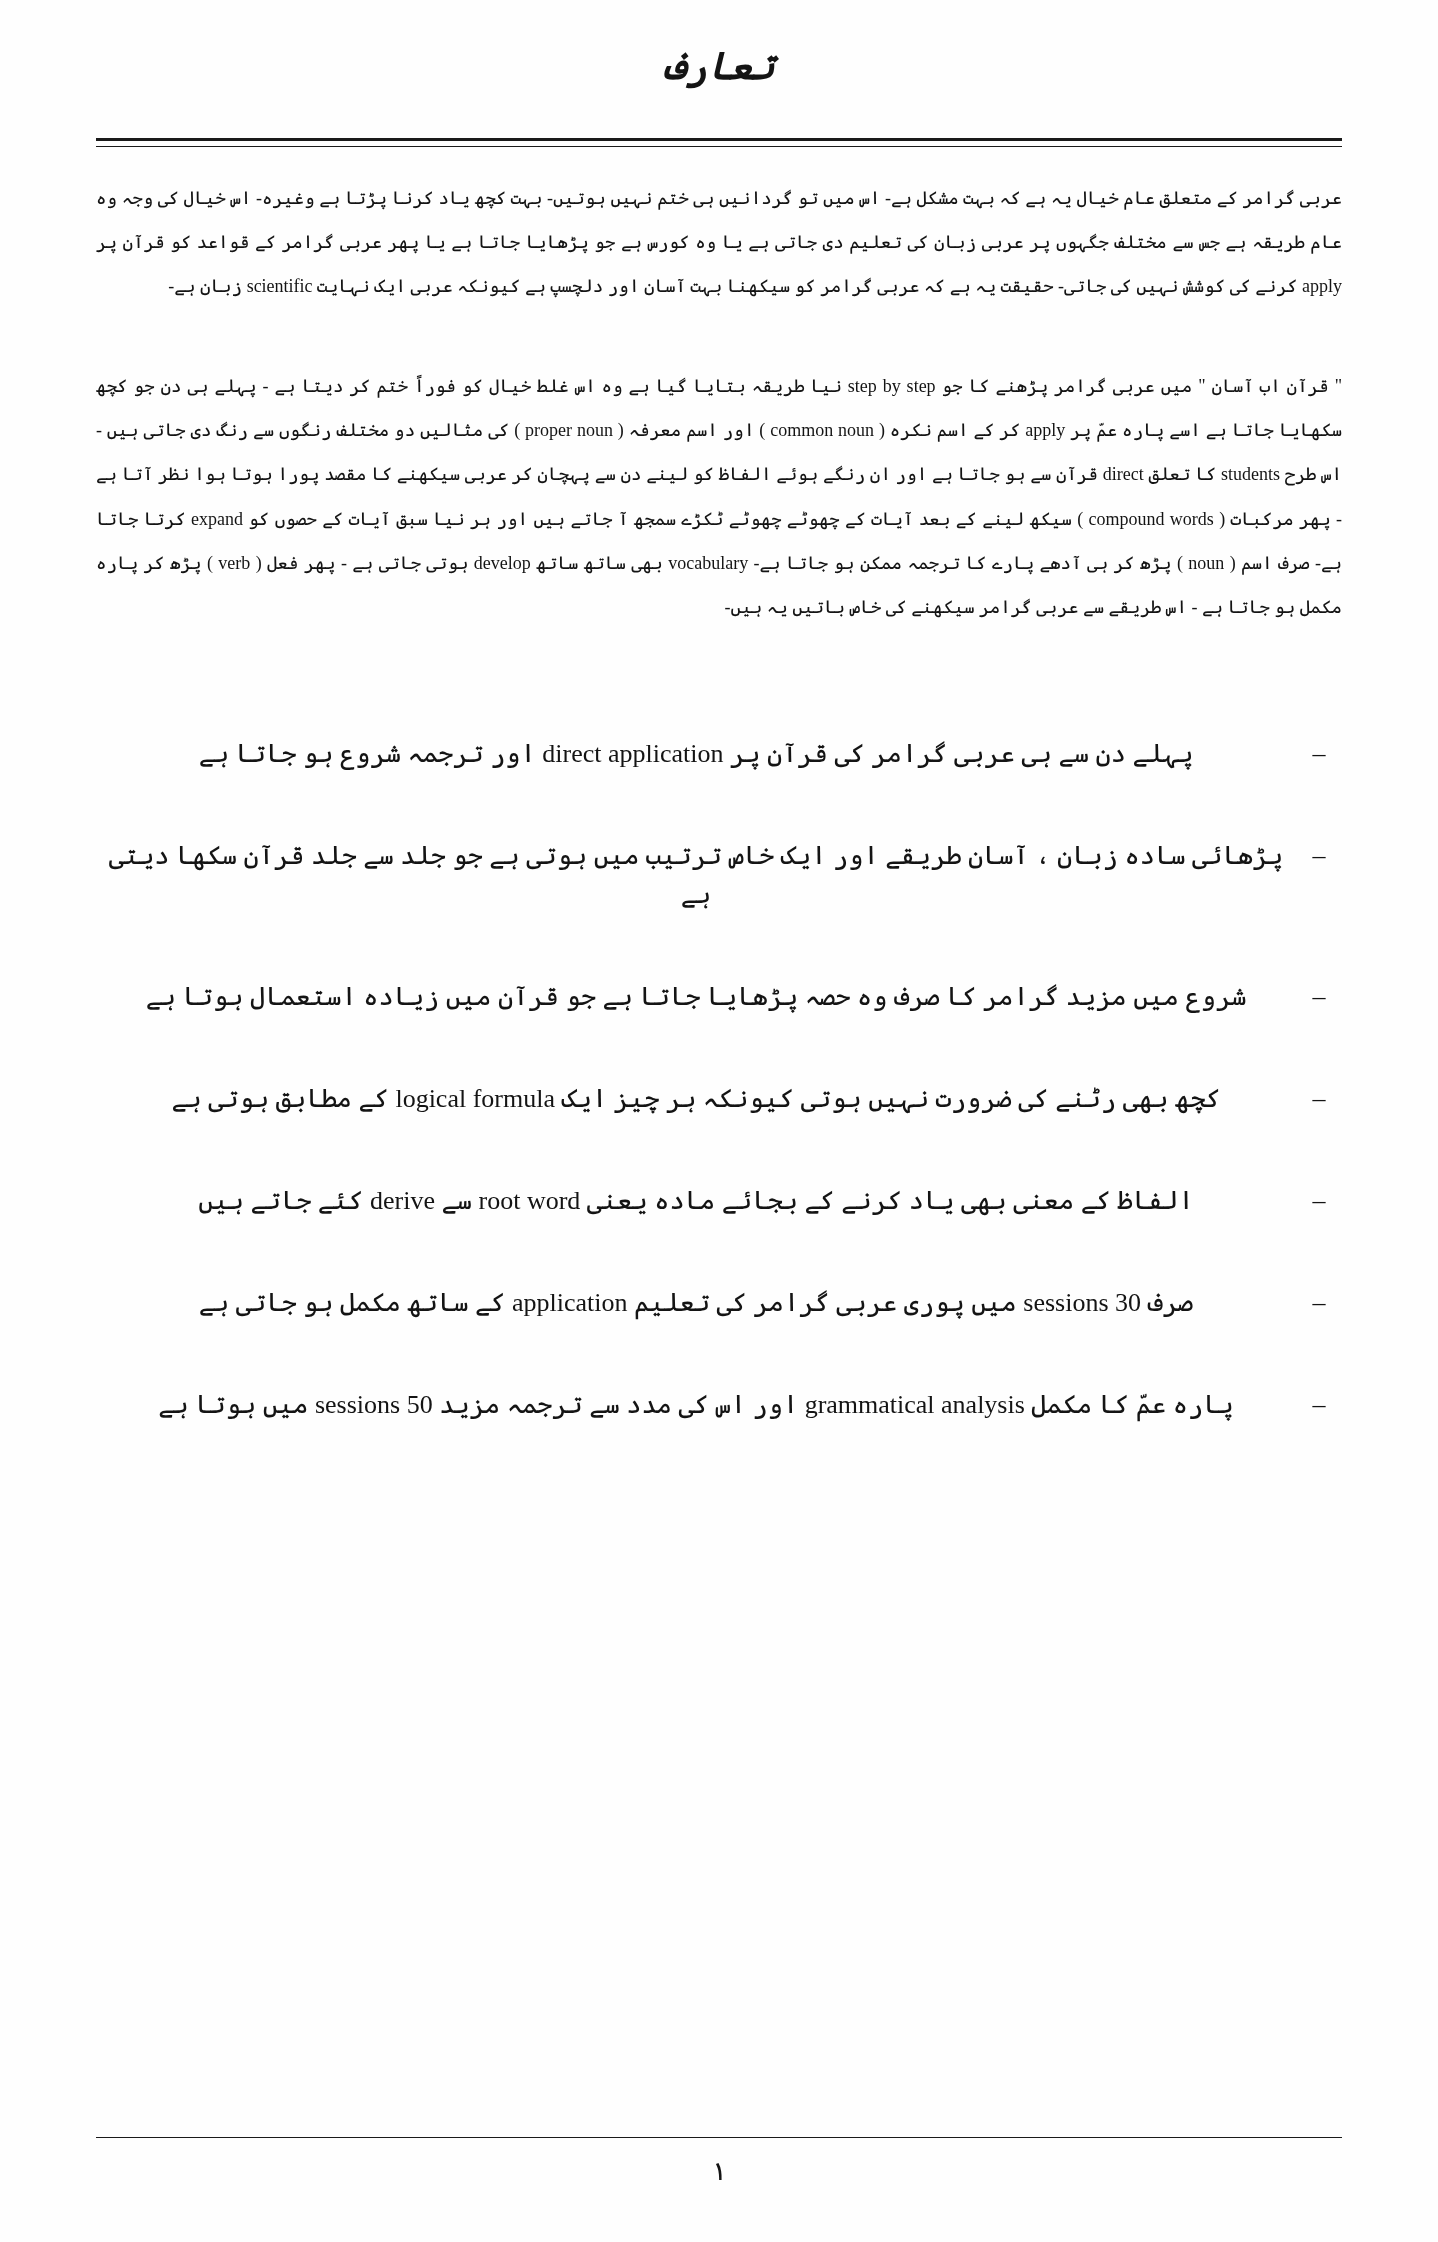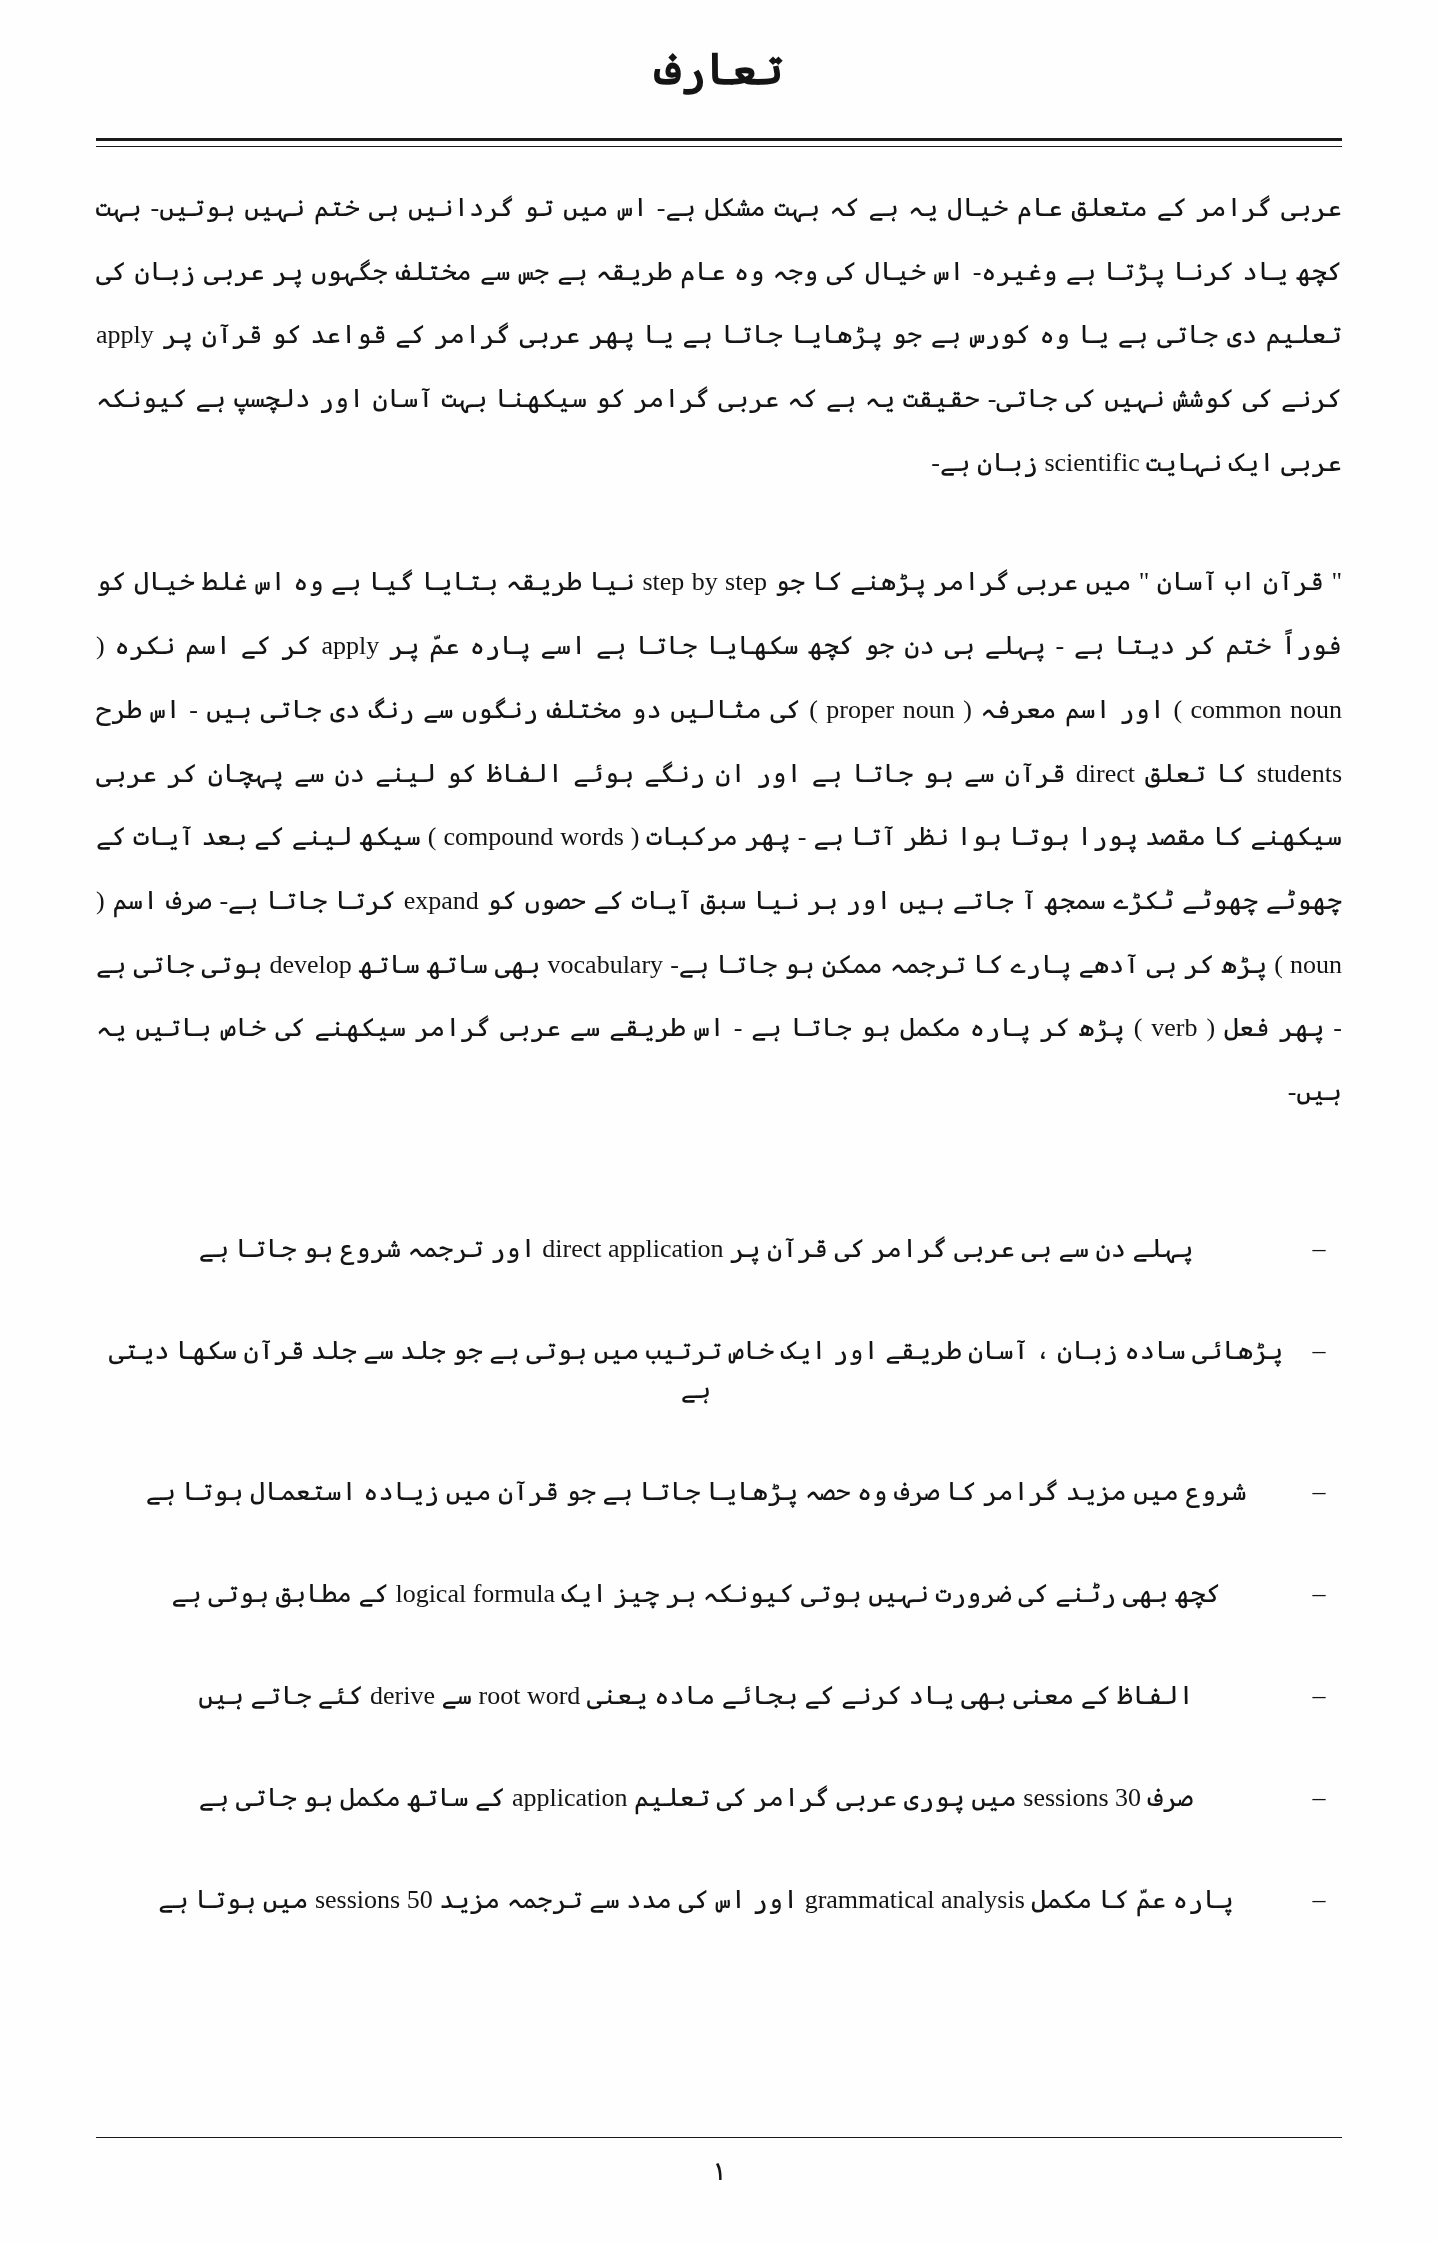--- a/index.html
+++ b/index.html
@@ -20,25 +20,26 @@
   }
   
   .doc-header {
     position: absolute;
     top: 44px;
     left: 0;
     right: 0;
     text-align: center;
   }
   .doc-header .title {
-    font-size: 44px;
+    font-size: 38px;
     line-height: 1.2;
     letter-spacing: 1px;
     font-weight: 600;
     direction: rtl;
+    font-style: italic;
   }
   .rule-top {
     position: absolute;
     top: 138px;
     left: 96px;
     right: 96px;
     height: 0;
     border-top: 3px solid #1a1a1a;
   }
   .rule-top-2 {
@@ -54,21 +55,21 @@
     position: absolute;
     top: 176px;
     left: 96px;
     right: 96px;
     bottom: 150px;
     direction: rtl;
     text-align: justify;
     text-justify: inter-word;
   }
   .para {
-    font-size: 26px;
+    font-size: 18px;
     line-height: 2.45;
     margin: 0 0 14px 0;
     direction: rtl;
     text-align: justify;
   }
   .para.first {
     margin-bottom: 48px;
   }
   .para.second {
     margin-top: 56px;

